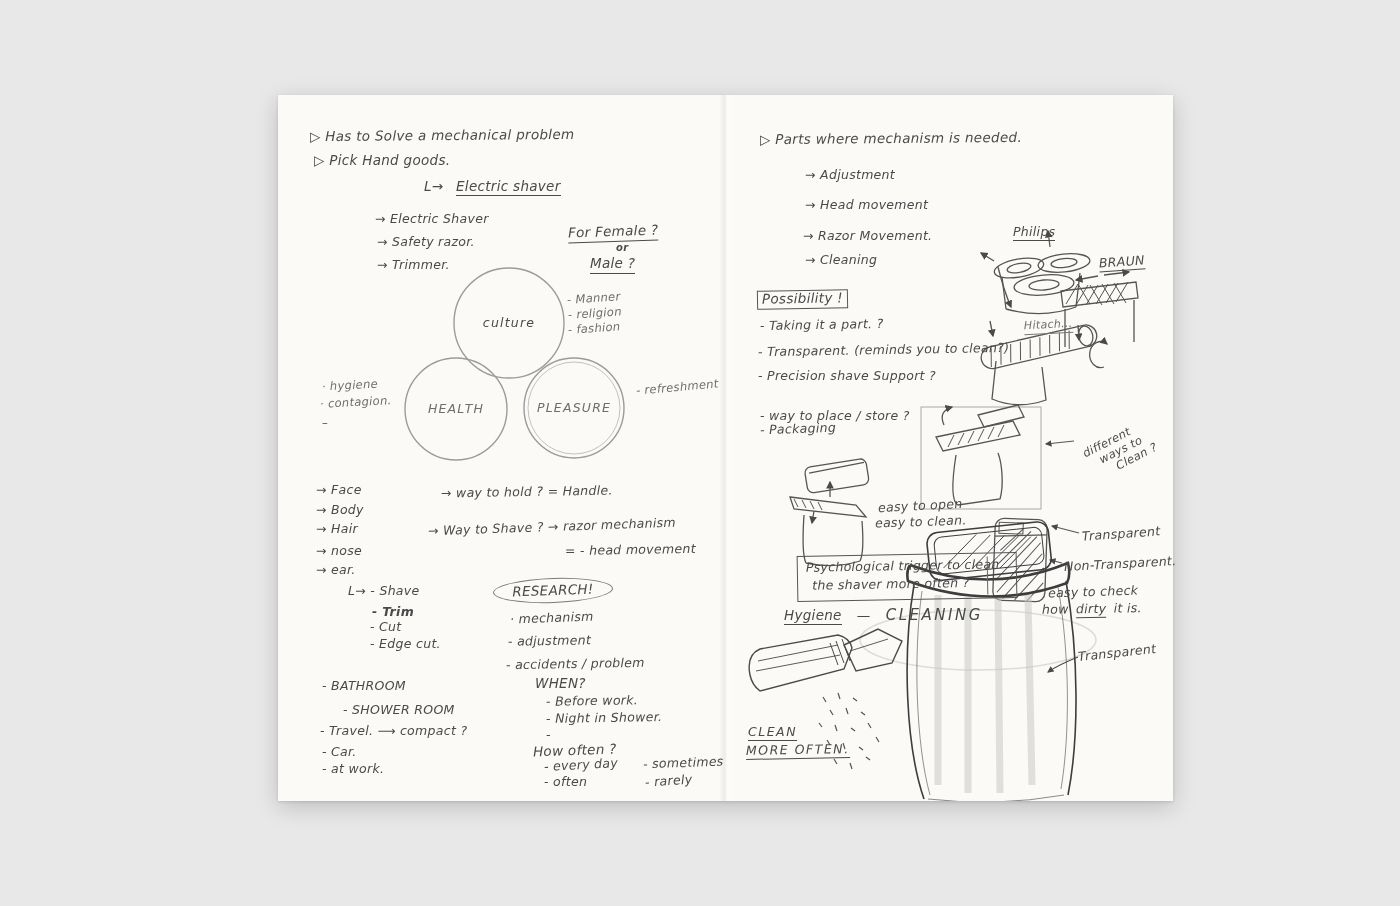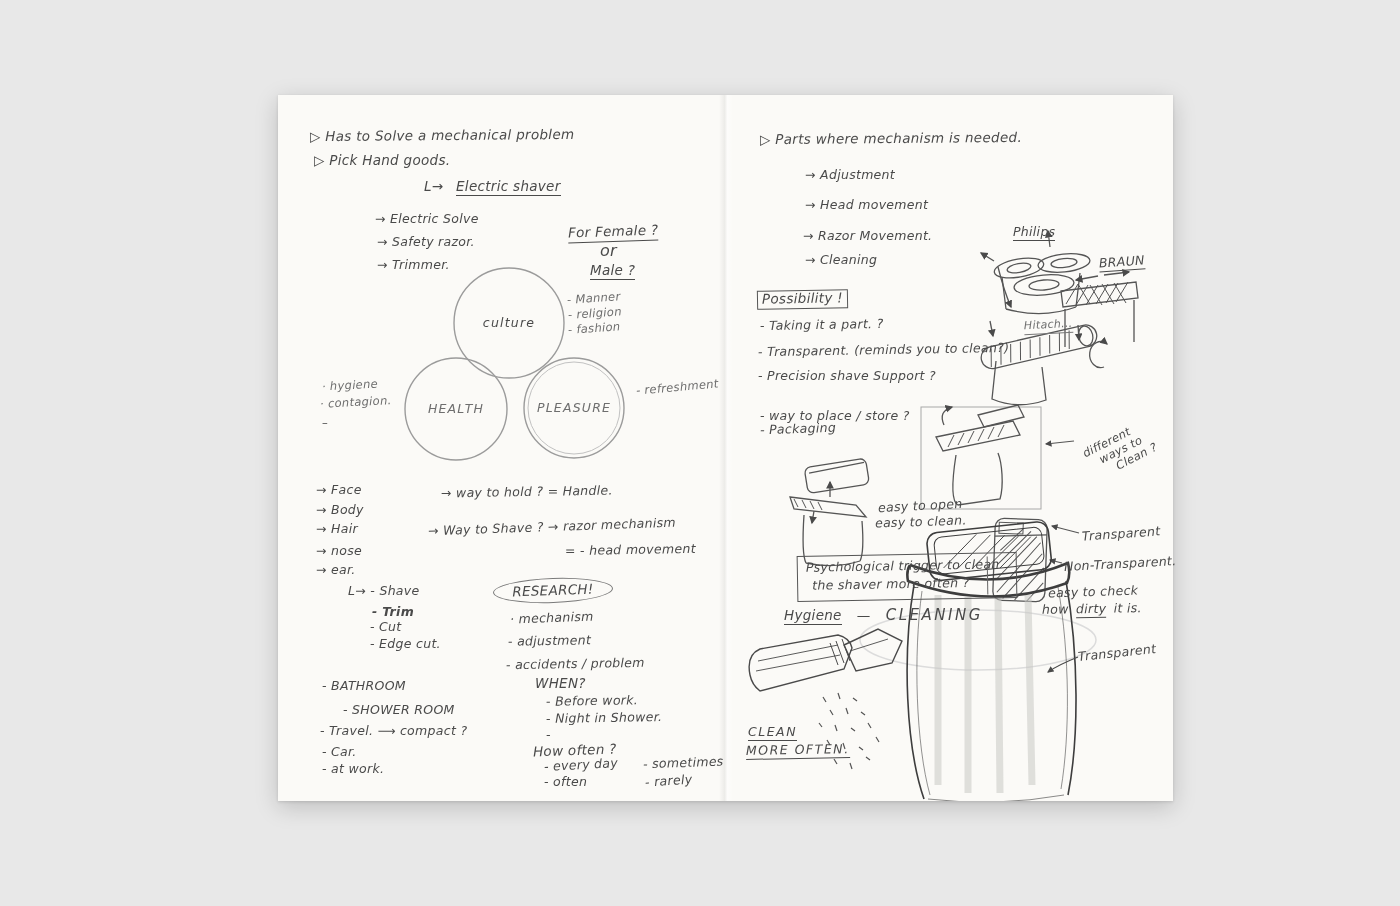--- a/index.html
+++ b/index.html
@@ -140,27 +140,27 @@
 
   <div id="gutter"></div>
 
   <div class="abs hw big" style="left:32px;top:33px;transform:rotate(-.5deg);">▷ Has to Solve a mechanical problem</div>
   <div class="abs hw big" style="left:36px;top:58px;">▷ Pick Hand goods.</div>
   <div class="abs hw big" style="left:146px;top:84px;">
     <span>L→</span>
     <span class="ul" style="margin-left:8px;">Electric shaver</span>
   </div>
 
-  <div class="abs hw" style="left:97px;top:117px;">→ Electric Solve</div>
+  <div class="abs hw" style="left:97px;top:117px;">→ Electric Shaver</div>
   <div class="abs hw" style="left:99px;top:140px;">→ Safety razor.</div>
   <div class="abs hw" style="left:99px;top:163px;">→ Trimmer.</div>
 
   <div class="abs" style="left:290px;top:126px;">
     <div class="hw big ul" style="display:inline-block;transform:rotate(-2deg);">For Female ?</div>
-    <div class="hw" style="margin-left:32px;font-size:16px;">or</div>
+    <div class="hw" style="margin-left:48px;font-size:10px;font-weight:bold;">or</div>
     <div class="hw big ul" style="display:inline-block;margin-left:22px;">Male ?</div>
   </div>
 
   <div class="abs hw venn-label" style="left:196px;top:221px;width:70px;">culture</div>
   <div class="abs hw venn-label light" style="left:143px;top:307px;width:70px;">HEALTH</div>
   <div class="abs hw venn-label light" style="left:258px;top:306px;width:76px;">PLEASURE</div>
 
   <div class="abs hw light" style="left:289px;top:197px;font-size:11.5px;transform:rotate(-4deg);">- Manner</div>
   <div class="abs hw light" style="left:290px;top:212px;font-size:11.5px;transform:rotate(-4deg);">- religion</div>
   <div class="abs hw light" style="left:290px;top:227px;font-size:11.5px;transform:rotate(-4deg);">- fashion</div>

